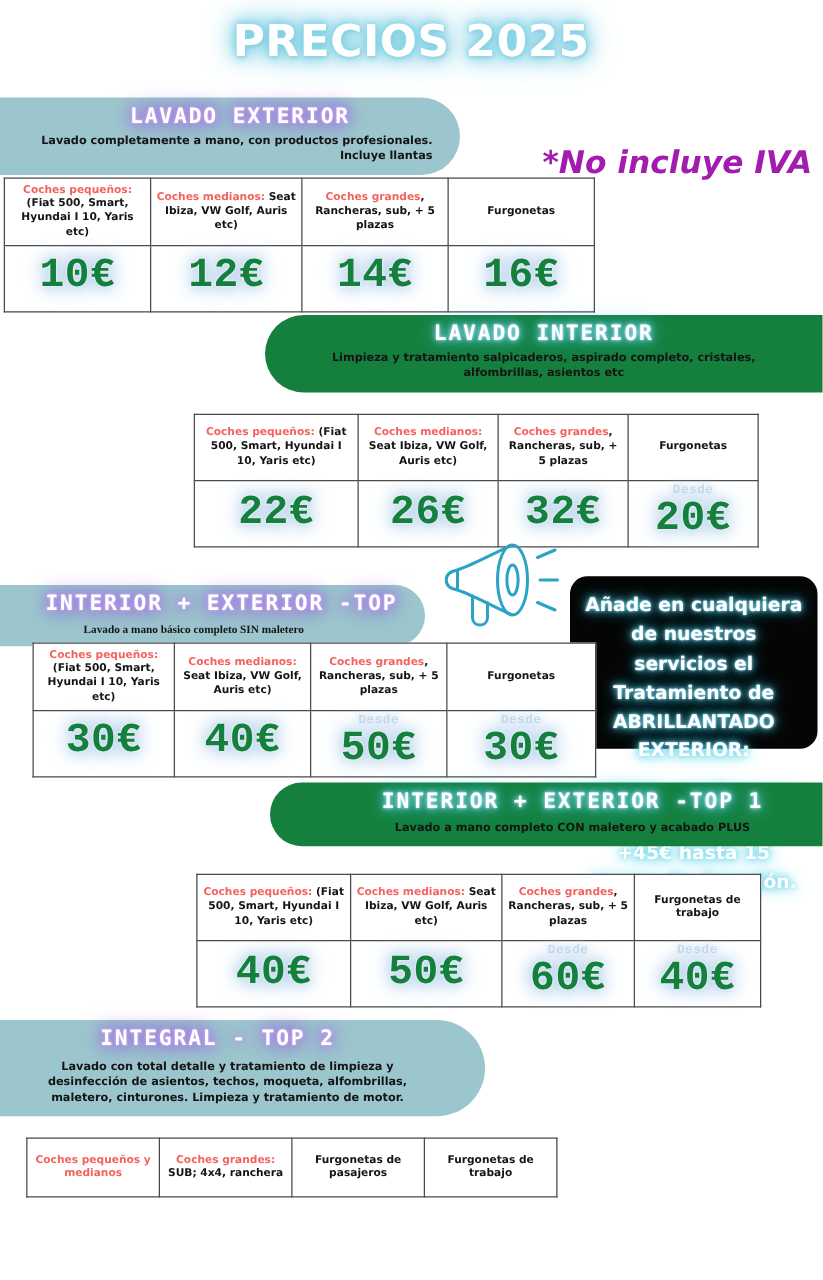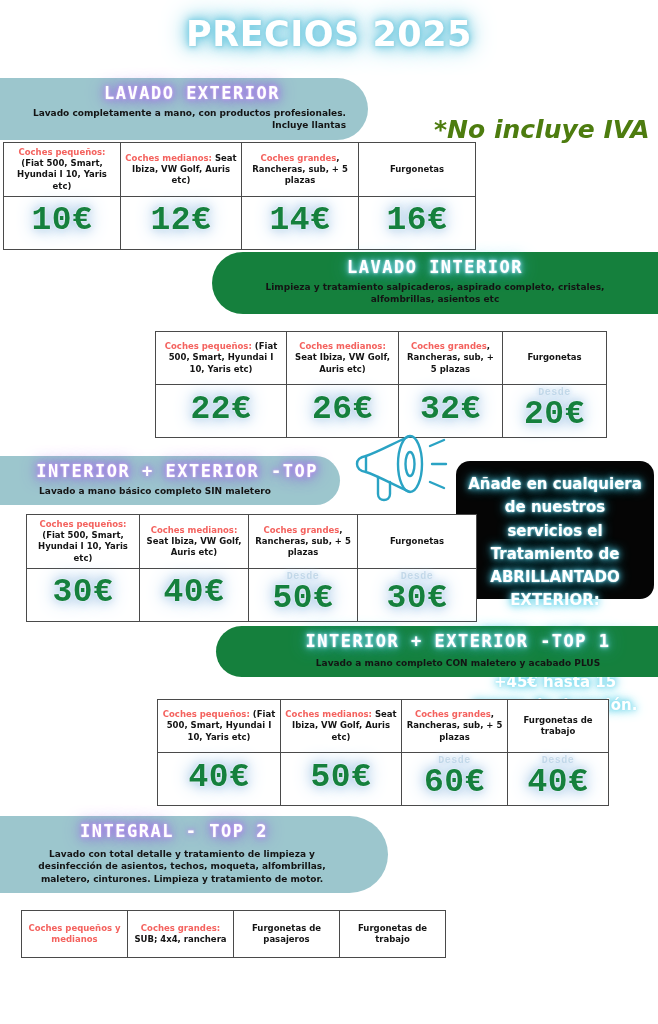--- a/index.html
+++ b/index.html
@@ -38,21 +38,21 @@
 
   
   .no-iva {
     position: absolute;
     left: 434px;
     top: 115px;
     font-family: "DejaVu Sans", sans-serif;
     font-weight: bold;
     font-style: italic;
     font-size: 25px;
-    color: #4d7c0f;
+    color: #a21caf;
     white-space: nowrap;
   }
 
   
   .banner {
     position: absolute;
     box-sizing: border-box;
     padding: 5px 22px 8px 22px;
   }
   .banner.teal   { background: #9cc6cd; }
@@ -227,23 +227,23 @@
   </tr>
   <tr>
     <td class="val"><span class="desde"></span><span class="price">22€</span></td>
     <td class="val"><span class="desde"></span><span class="price">26€</span></td>
     <td class="val"><span class="desde"></span><span class="price">32€</span></td>
     <td class="val"><span class="desde">Desde</span><span class="price">20€</span></td>
   </tr>
 </tbody>
   </table>
 
-<div class="banner teal left" style="top:456px; width:340px;">
+<div class="banner teal left" style="top:468px; width:340px;">
   <div class="banner-title glow-violet ta-left">INTERIOR + EXTERIOR -TOP</div>
-  <div class="banner-sub ta-center" style="padding-right:30px;">Lavado a mano básico completo SIN maletero</div>
+  <div class="banner-sub ta-center" style="padding-right:30px;font-family:Liberation Serif, serif;">Lavado a mano básico completo SIN maletero</div>
 </div>
 
 <div class="megaphone" style="left:352px; top:432px;">
   <svg width="96" height="76" viewBox="0 0 96 76" fill="none" xmlns="http://www.w3.org/2000/svg">
     <ellipse cx="58" cy="32" rx="12" ry="28" stroke="#2aa3c4" stroke-width="2.4" fill="none"></ellipse>
     <path d="M58 4 C40 12 26 20 14 24 L14 40 C26 44 40 52 58 60" stroke="#2aa3c4" stroke-width="2.4" fill="none" stroke-linejoin="round"></path>
     <ellipse cx="58" cy="32" rx="4.5" ry="12" stroke="#2aa3c4" stroke-width="2.4" fill="none"></ellipse>
     <path d="M14 24 C8 25 5 28 5 32 C5 36 8 39 14 40" stroke="#2aa3c4" stroke-width="2.4" fill="none"></path>
     <path d="M26 45 L26 62 C26 66 29 68 32 68 C35 68 38 66 38 62 L38 50" stroke="#2aa3c4" stroke-width="2.4" fill="none" stroke-linecap="round"></path>
     <line x1="78" y1="14" x2="92" y2="8" stroke="#2aa3c4" stroke-width="2.4" stroke-linecap="round"></line>

